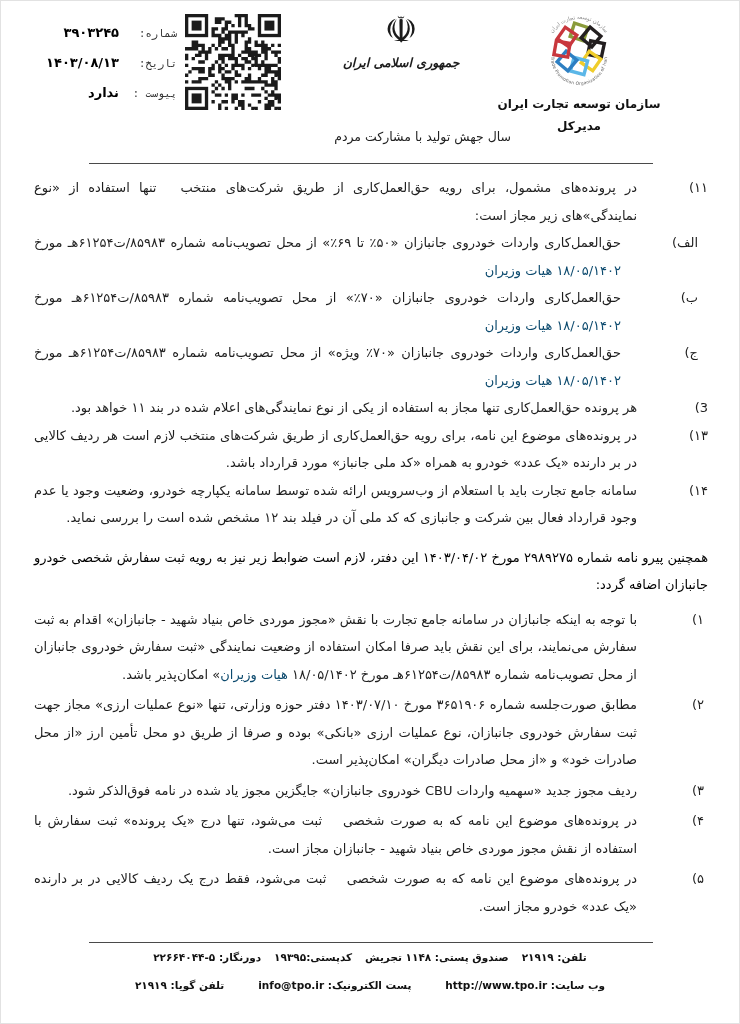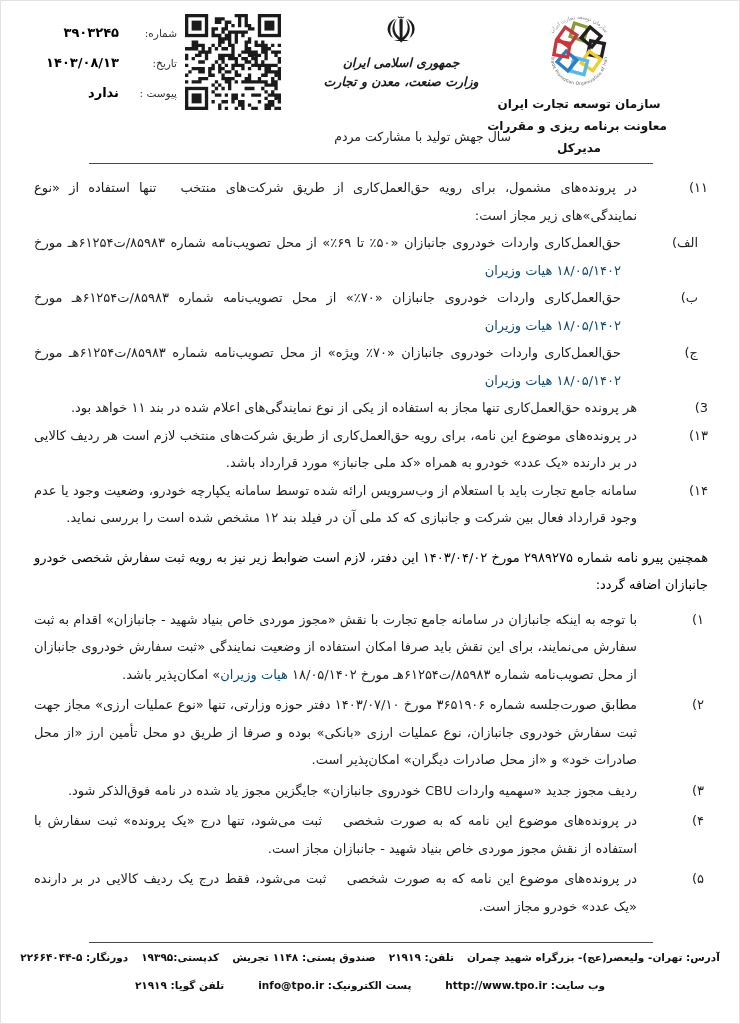--- a/index.html
+++ b/index.html
@@ -2,21 +2,21 @@
 <html lang="fa" dir="rtl"><head>
 <meta charset="utf-8">
 <style>
   html,body{margin:0;padding:0;background:#ededed;}
   .page{position:relative;width:740px;height:1024px;background:#ffffff;margin:0 auto;
         direction:rtl;font-family:"DejaVu Sans",sans-serif;color:#222;border:1px solid #e2e2e2;box-sizing:border-box;overflow:hidden;}
 
   
   .meta{position:absolute;left:26px;top:24px;width:150px;}
   .meta-row{display:flex;direction:rtl;align-items:baseline;justify-content:flex-start;height:30px;}
-  .meta-label{font-size:10.5px;color:#333;width:52px;flex:0 0 auto;}
+  .meta-label{font-size:10.5px;color:#333;width:52px;flex:0 0 auto;font-family:Liberation Mono, monospace;}
   .meta-value{font-size:13px;font-weight:700;color:#000;margin-right:6px;white-space:nowrap;}
   .qr{position:absolute;left:184px;top:13px;width:96px;height:96px;}
   .center-block{position:absolute;left:300px;top:8px;width:200px;text-align:center;}
   .emblem{font-size:37px;line-height:44px;color:#1b1b1b;font-family:"DejaVu Sans",sans-serif;}
   .gov-line{font-size:12.5px;font-weight:700;font-style:italic;line-height:19px;color:#1b1b1b;}
   .slogan{position:absolute;left:290px;top:128px;width:220px;text-align:right;font-size:12.5px;color:#222;}
   .org-block{position:absolute;left:490px;top:4px;width:176px;text-align:center;}
   .org-logo{display:block;margin:0 auto;}
   .org-line{font-size:12px;font-weight:700;line-height:22px;color:#111;white-space:nowrap;}
 
@@ -73,21 +73,20 @@
     <g fill="#1b1b1b">
       <rect x="2" y="2" width="3" height="3"></rect>
       <rect x="24" y="2" width="3" height="3"></rect>
       <rect x="2" y="24" width="3" height="3"></rect>
     </g>
   </svg>
 
   <div class="center-block">
     <div class="emblem">☫</div>
     <div class="gov-line">جمهوری اسلامی ایران</div>
-    <div class="gov-line">وزارت صنعت، معدن و تجارت</div>
   </div>
   <div class="slogan">سال جهش تولید با مشارکت مردم</div>
 
   <div class="org-block">
     <svg class="org-logo" width="84" height="88" viewBox="0 0 84 88" xmlns="http://www.w3.org/2000/svg">
       <defs>
         <path id="arc-top" d="M 10,46 A 32,32 0 0 1 74,46"></path>
         <path id="arc-bot" d="M 14,52 A 28,28 0 0 0 70,52"></path>
       </defs>
       <g transform="translate(42,44)">
@@ -103,21 +102,20 @@
         </g>
       </g>
       <text font-size="5.4" fill="#8a8a8a" text-anchor="middle">
         <textPath href="#arc-top" startOffset="50%">سازمان توسعه تجارت ایران</textPath>
       </text>
       <text font-size="4.4" fill="#5a5a5a" text-anchor="middle" letter-spacing="0.2">
         <textPath href="#arc-bot" startOffset="50%">Trade Promotion Organization of Iran</textPath>
       </text>
     </svg>
     <div class="org-line">سازمان توسعه تجارت ایران</div>
-    <div class="org-line">معاونت برنامه ریزی و مقررات</div>
     <div class="org-line">مدیرکل</div>
   </div>
 
   <div class="rule-top"></div>
 
   <div class="body">
 
     <div class="li">
       <span class="num">۱۱)</span>
       <div class="txt"><span>در پرونده‌های مشمول، برای رویه </span><span class="u">حق‌العمل‌کاری از طریق شرکت‌های منتخب</span><span> تنها استفاده از «نوع نمایندگی»های زیر مجاز است:</span></div>
@@ -177,21 +175,20 @@
 
     <div class="li l2">
       <span class="num">۵)</span>
       <div class="txt"><span>در پرونده‌های موضوع این نامه که به صورت </span><span class="u">شخصی</span><span> ثبت می‌شود، فقط درج یک ردیف کالایی در بر دارنده «یک عدد» خودرو مجاز است.</span></div>
     </div>
 
   </div>
 
   <div class="rule-bottom"></div>
   <div class="f-line f1">
-    <span>آدرس: تهران- ولیعصر(عج)- بزرگراه شهید چمران</span>
     <span>تلفن: ۲۱۹۱۹</span>
     <span>صندوق پستی: ۱۱۴۸ تجریش</span>
     <span>کدپستی:۱۹۳۹۵</span>
     <span>دورنگار: ۵-۲۲۶۶۴۰۴۴</span>
   </div>
   <div class="f-line f2">
     <span>وب سایت: http://www.tpo.ir</span>
     <span>پست الکترونیک: info@tpo.ir</span>
     <span>تلفن گویا: ۲۱۹۱۹</span>
   </div>

